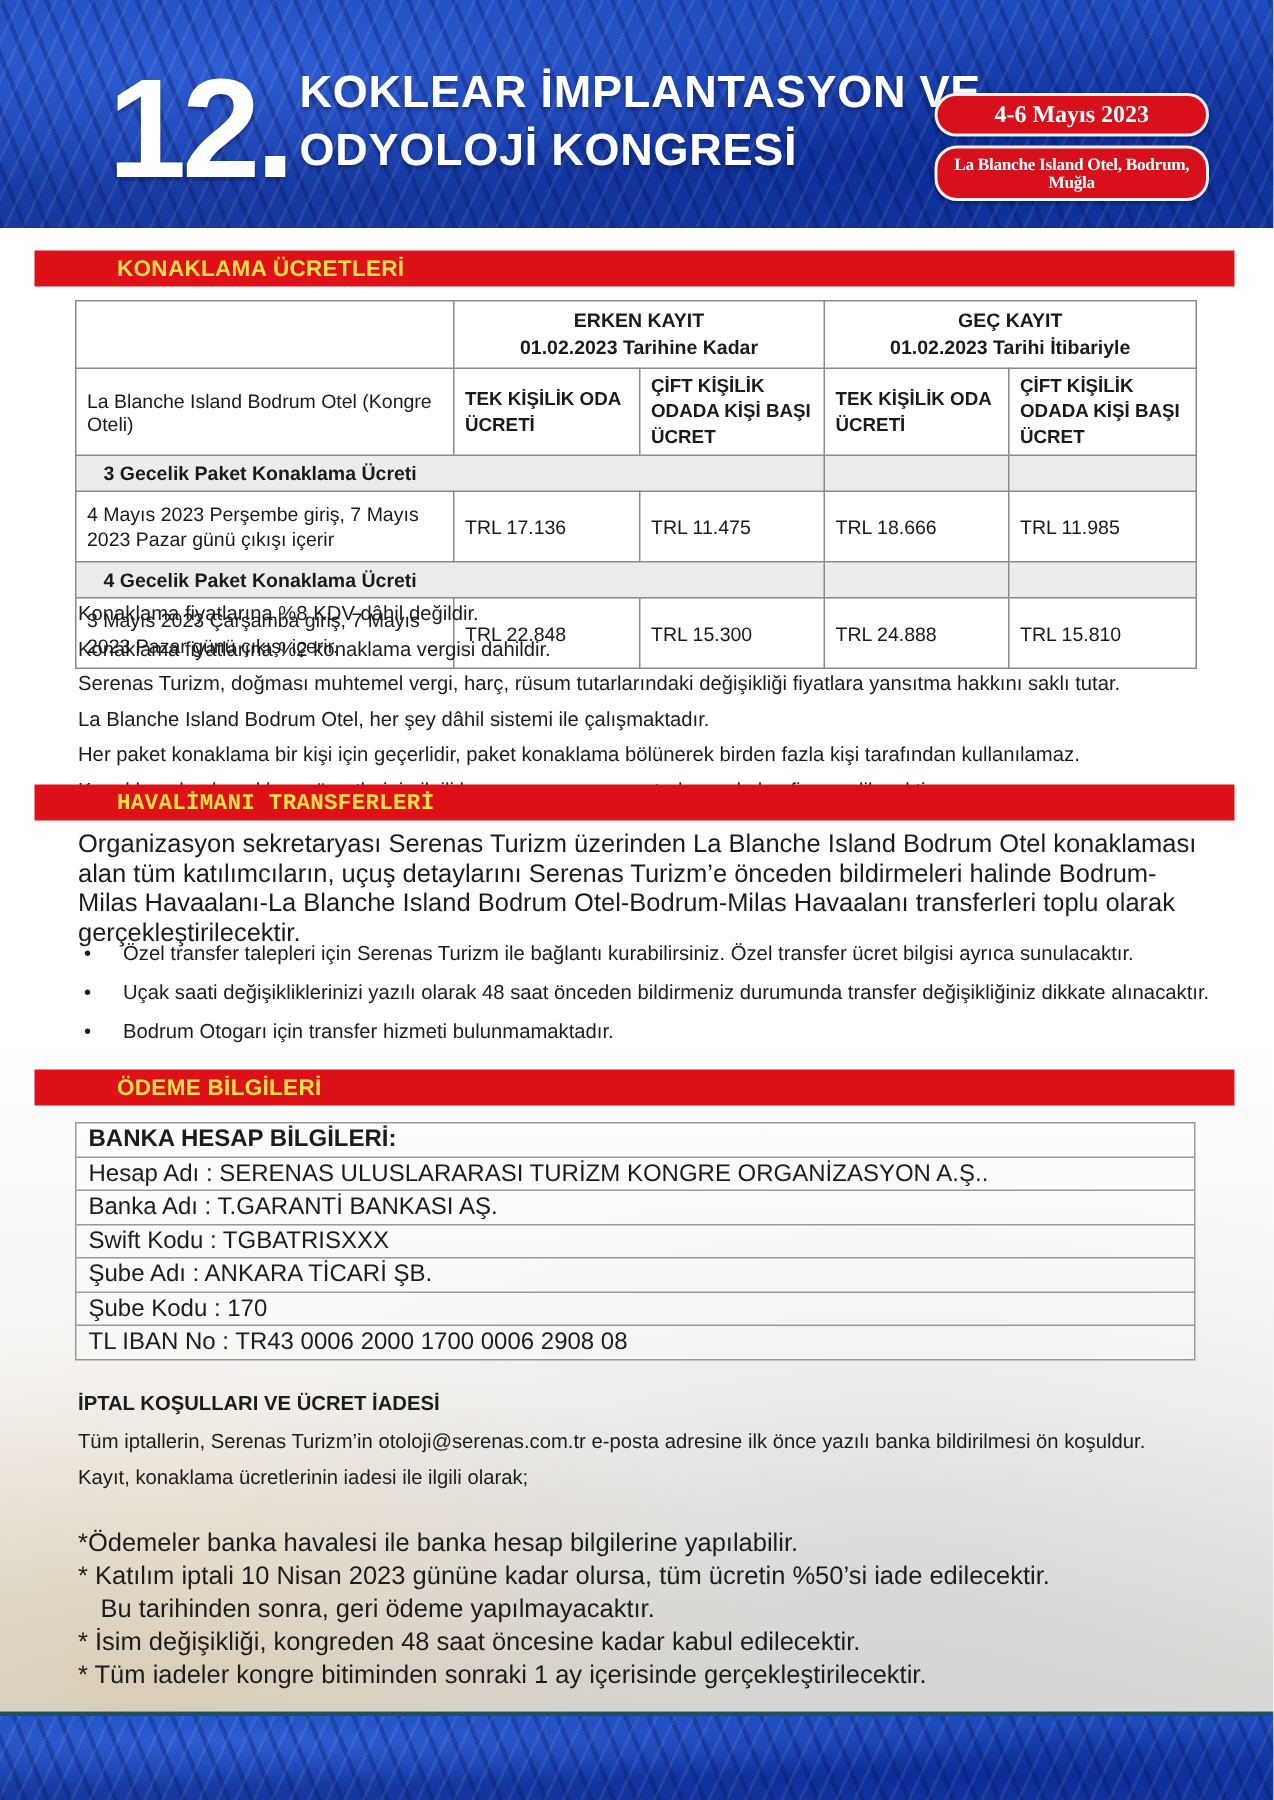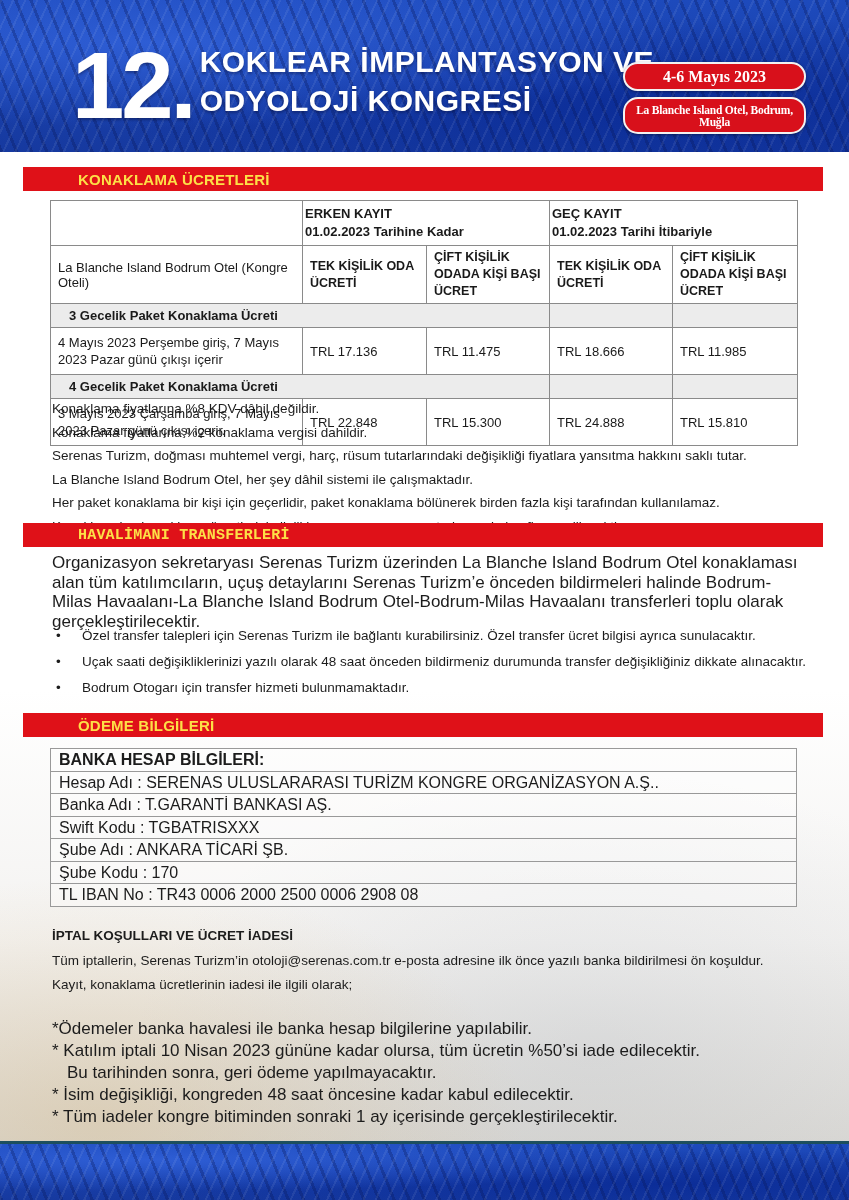--- a/index.html
+++ b/index.html
@@ -38,21 +38,21 @@
   .badge.date{font-size:16px;padding:4px 2px 3px;}
   .badge.venue{font-size:11.5px;padding:5px 1px 4px;letter-spacing:-0.2px;}
 
   
   .section-banner{position:absolute;left:0;width:800px;height:24px;background:#df1118;color:#fde047;
     font-weight:bold;font-size:15px;letter-spacing:0.2px;display:flex;align-items:center;padding-left:55px;box-sizing:border-box;margin-left:23px;}
 
   
   .acc-table{position:absolute;top:200px;left:50px;border-collapse:collapse;width:747px;table-layout:fixed;background:rgba(255,255,255,0.65);}
   .acc-table td{border:1px solid #8a8a8a;padding:3px 7px;font-size:13px;vertical-align:middle;color:#1a1a1a;}
-  .acc-table .group-head{text-align:left;font-weight:bold;font-size:13px;line-height:18px;padding:4px 2px;border-radius:16px;}
+  .acc-table .group-head{text-align:center;font-weight:bold;font-size:13px;line-height:18px;padding:4px 2px;border-radius:16px;}
   .acc-table .hotel{font-size:13px;}
   .acc-table .colhead{font-weight:bold;font-size:12.5px;line-height:17px;}
   .acc-table .section-row td{background:#ececec;font-weight:bold;font-size:13px;padding:4px 18px;}
   .acc-table .data-row td{height:40px;font-size:13px;line-height:17px;}
 
   
   .notes{position:absolute;top:397px;left:52px;width:780px;}
   .notes div{font-size:13.5px;line-height:23.5px;white-space:nowrap;}
 
   
@@ -175,21 +175,21 @@
 
     <div class="section-banner" style="top:713px;">ÖDEME BİLGİLERİ</div>
 
     <div class="bank-table">
       <div class="bank-row title">BANKA HESAP BİLGİLERİ:</div>
       <div class="bank-row">Hesap Adı : SERENAS ULUSLARARASI TURİZM KONGRE ORGANİZASYON A.Ş..</div>
       <div class="bank-row">Banka Adı : T.GARANTİ BANKASI AŞ.</div>
       <div class="bank-row">Swift Kodu : TGBATRISXXX</div>
       <div class="bank-row">Şube Adı : ANKARA TİCARİ ŞB.</div>
       <div class="bank-row">Şube Kodu : 170</div>
-      <div class="bank-row">TL IBAN No : TR43 0006 2000 2500 0006 2908 08</div>
+      <div class="bank-row">TL IBAN No : TR43 0006 2000 1700 0006 2908 08</div>
     </div>
 
     <div class="cancellation">
       <p class="c-title">İPTAL KOŞULLARI VE ÜCRET İADESİ</p>
       <p class="c-line">Tüm iptallerin, Serenas Turizm’in otoloji@serenas.com.tr e-posta adresine ilk önce yazılı banka bildirilmesi ön koşuldur.</p>
       <p class="c-line">Kayıt, konaklama ücretlerinin iadesi ile ilgili olarak;</p>
       <div class="terms">
         <div>*Ödemeler banka havalesi ile banka hesap bilgilerine yapılabilir.</div>
         <div>* Katılım iptali 10 Nisan 2023 gününe kadar olursa, tüm ücretin %50’si iade edilecektir.</div>
         <div class="indent">Bu tarihinden sonra, geri ödeme yapılmayacaktır.</div>

